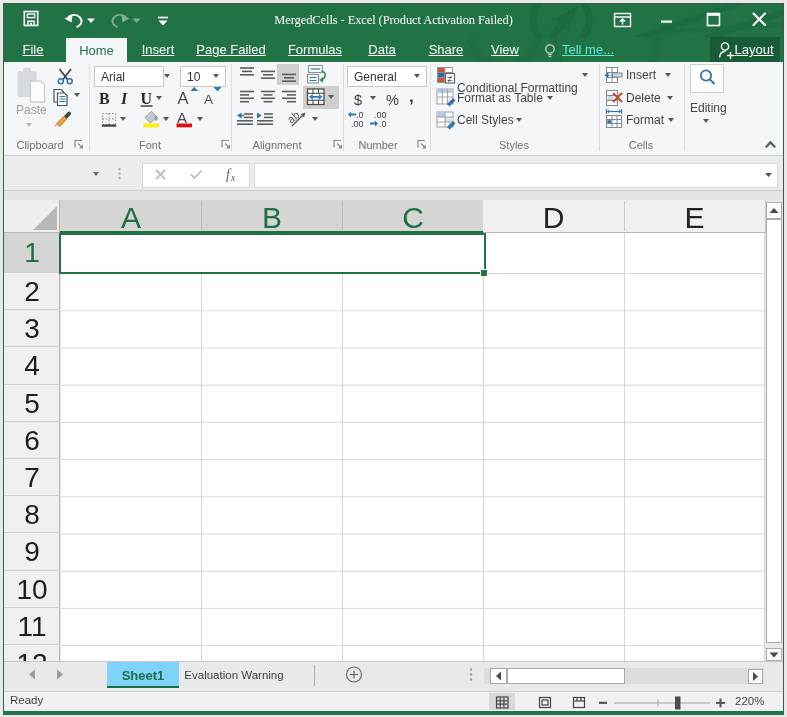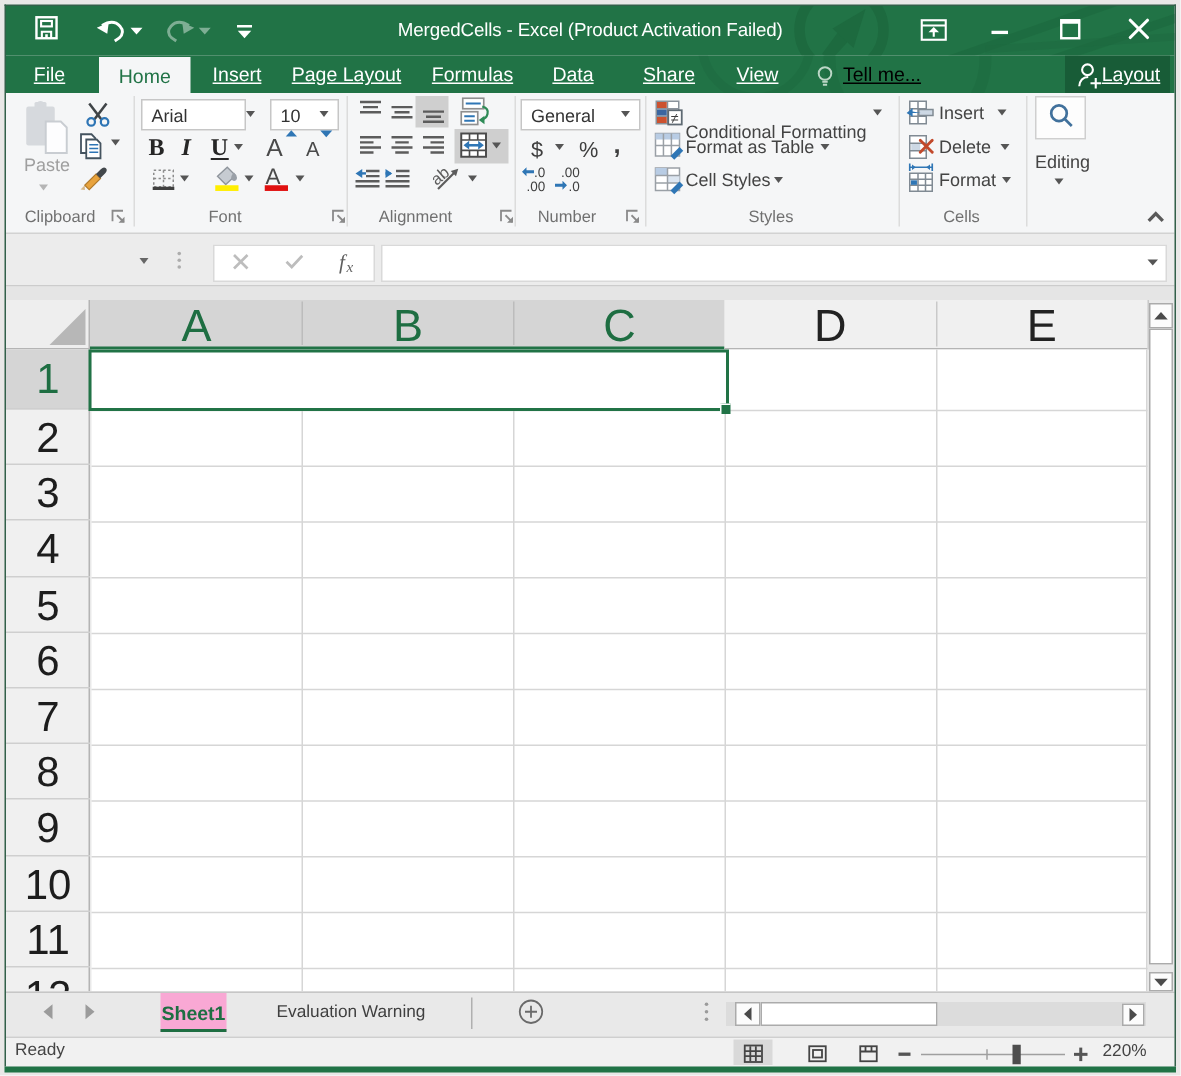--- a/index.html
+++ b/index.html
@@ -1,18 +1,18 @@
 <!DOCTYPE html>
 <html><head>
 <meta charset="utf-8">
 <style>
 html,body{margin:0;padding:0;}
 body{width:787px;height:717px;position:relative;overflow:hidden;background:#e9e8e7;font-family:"Liberation Sans",sans-serif;-webkit-font-smoothing:antialiased;}
 .abs{position:absolute;}
-#titlebar{left:4px;top:4px;width:779px;height:33px;background:#217346;overflow:hidden;}
+#titlebar{left:4px;top:4px;width:779px;height:33px;background:#217346;overflow:hidden;font-family:Liberation Serif, serif;}
 #topedge{left:3px;top:3px;width:781px;height:1px;background:#33604a;}
 #leftedge{left:3px;top:3px;width:1px;height:708px;background:#33604a;}
 #rightedge{left:783px;top:3px;width:1px;height:708px;background:#33604a;}
 #tabrow{left:4px;top:37px;width:779px;height:25px;background:#217346;overflow:hidden;}
 #ribbon{left:4px;top:62px;width:779px;height:93px;background:#f5f6f7;border-bottom:1px solid #d2d2d2;}
 #fbar{left:4px;top:156px;width:779px;height:34px;background:#ececec;border-bottom:1px solid #cccccc;}
 #gap{left:4px;top:191px;width:779px;height:9px;background:#e5e5e5;}
 #sheet{left:4px;top:200px;width:779px;height:461px;background:#e9e9e9;overflow:hidden;}
 #tabbar{left:4px;top:661px;width:779px;height:31px;background:#e9e9e9;border-top:1px solid #c6c6c6;box-sizing:border-box;}
 #status{left:4px;top:691px;width:779px;height:20px;background:#f1f1f1;border-top:1px solid #cfcfcf;box-sizing:border-box;}
@@ -95,33 +95,33 @@
 <div class="abs" id="tabrow">
   <svg width="779" height="25" style="position:absolute;left:0;top:0">
     <g stroke="#1d6a3f" fill="none" opacity="0.5">
       <circle cx="601" cy="2" r="52" stroke-width="8"></circle>
       <circle cx="500" cy="-8" r="36" stroke-width="6"></circle>
     </g>
   </svg>
   <div class="rtab" style="left:29px">File</div>
   <div id="hometab">Home</div>
   <div class="rtab" style="left:154px">Insert</div>
-  <div class="rtab" style="left:227px">Page Layout</div>
+  <div class="rtab" style="left:227px">Page Failed</div>
   <div class="rtab" style="left:311px">Formulas</div>
   <div class="rtab" style="left:378px">Data</div>
   <div class="rtab" style="left:442px">Share</div>
   <div class="rtab" style="left:501px">View</div>
   <svg width="18" height="20" style="position:absolute;left:537px;top:4px" viewBox="0 0 18 20">
     <g stroke="#bcd6c6" fill="none" stroke-width="1.3">
       <circle cx="9" cy="8" r="4.2"></circle>
       <line x1="7.2" y1="13.5" x2="10.8" y2="13.5"></line>
       <line x1="7.6" y1="15.5" x2="10.4" y2="15.5"></line>
     </g>
   </svg>
-  <div class="rtab" style="left:584px;color:#000000;">Tell me...</div>
+  <div class="rtab" style="left:584px;color:#5eead4;">Tell me...</div>
   <div style="position:absolute;left:706px;top:0;width:70px;height:25px;background:#185c37;"></div>
   <svg width="20" height="20" style="position:absolute;left:712px;top:3px" viewBox="0 0 20 20">
     <g stroke="#fff" fill="none" stroke-width="1.4">
       <circle cx="9" cy="6.5" r="3.6"></circle>
       <path d="M3.5 17.5 q0.5 -6 6 -6.2"></path>
       <line x1="11" y1="15.5" x2="18" y2="15.5"></line>
       <line x1="14.5" y1="12" x2="14.5" y2="19"></line>
     </g>
   </svg>
   <div class="rtab" style="left:750px">Layout</div>
@@ -503,21 +503,21 @@
       <line x1="346" y1="12.5" x2="354" y2="12.5"></line>
       <line x1="350" y1="8.5" x2="350" y2="16.5"></line>
     </g>
     <g fill="#9b9b9b">
       <circle cx="467" cy="7.5" r="1.2"></circle>
         <circle cx="467" cy="12.5" r="1.2"></circle>
         <circle cx="467" cy="17.5" r="1.2"></circle>
     </g>
     <line x1="310.5" y1="3" x2="310.5" y2="24" stroke="#b0b0b0"></line>
   </svg>
-  <div style="position:absolute;left:103px;top:0px;width:44px;height:26px;background:#f9a8d4;border-bottom:2.5px solid #1e6e42;box-sizing:border-box;text-align:center;font-size:13px;font-weight:bold;color:#1e6e42;line-height:27px">Sheet1</div>
+  <div style="position:absolute;left:103px;top:0px;width:72px;height:26px;background:#7dd3fc;border-bottom:2.5px solid #1e6e42;box-sizing:border-box;text-align:center;font-size:13px;font-weight:bold;color:#1e6e42;line-height:27px">Sheet1</div>
   <div style="position:absolute;left:160px;top:0px;width:140px;height:26px;text-align:center;font-size:11.5px;color:#3f3f3f;line-height:27px">Evaluation Warning</div>
 
   <div style="position:absolute;left:480px;top:6px;width:280px;height:16px;background:#dcdcdc"></div>
   <div style="position:absolute;left:486px;top:6px;width:17px;height:16px;background:#fcfcfc;border:1px solid #ababab;box-sizing:border-box"></div>
   <div style="position:absolute;left:503px;top:6px;width:118px;height:16px;background:#fff;border:1px solid #ababab;box-sizing:border-box"></div>
   <div style="position:absolute;left:744px;top:7px;width:15px;height:15px;background:#fcfcfc;border:1px solid #ababab;box-sizing:border-box"></div>
   <svg width="779" height="30" style="position:absolute;left:0;top:0">
     <polygon points="497,9.5 497,18.5 492,14" fill="#4a4a4a"></polygon>
     <polygon points="749,10 749,19 754,14.5" fill="#4a4a4a"></polygon>
   </svg>

